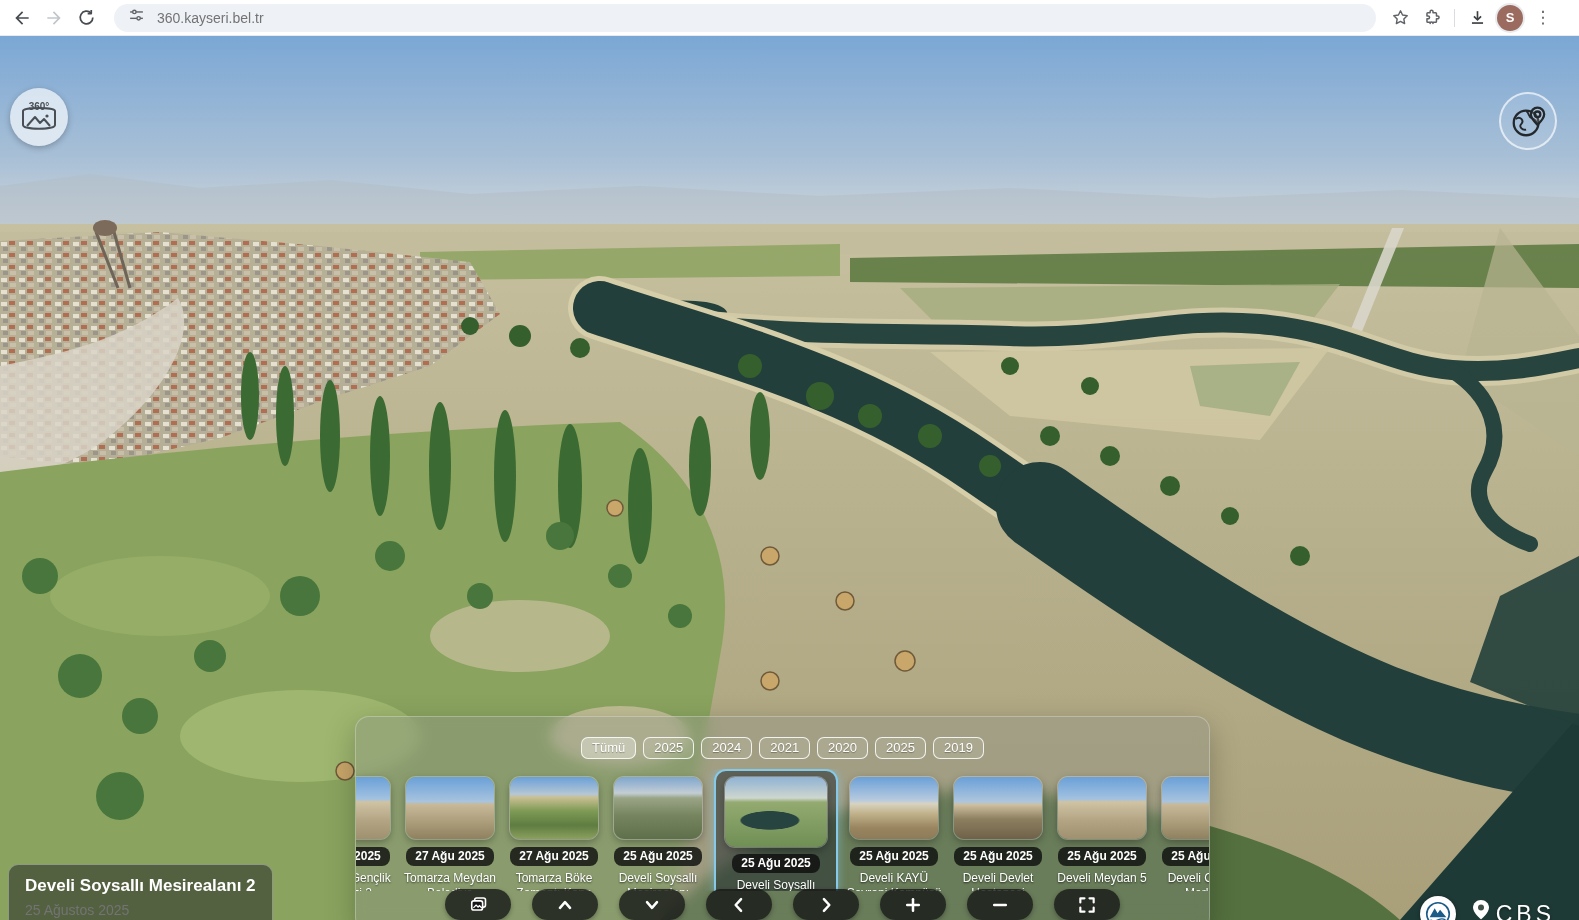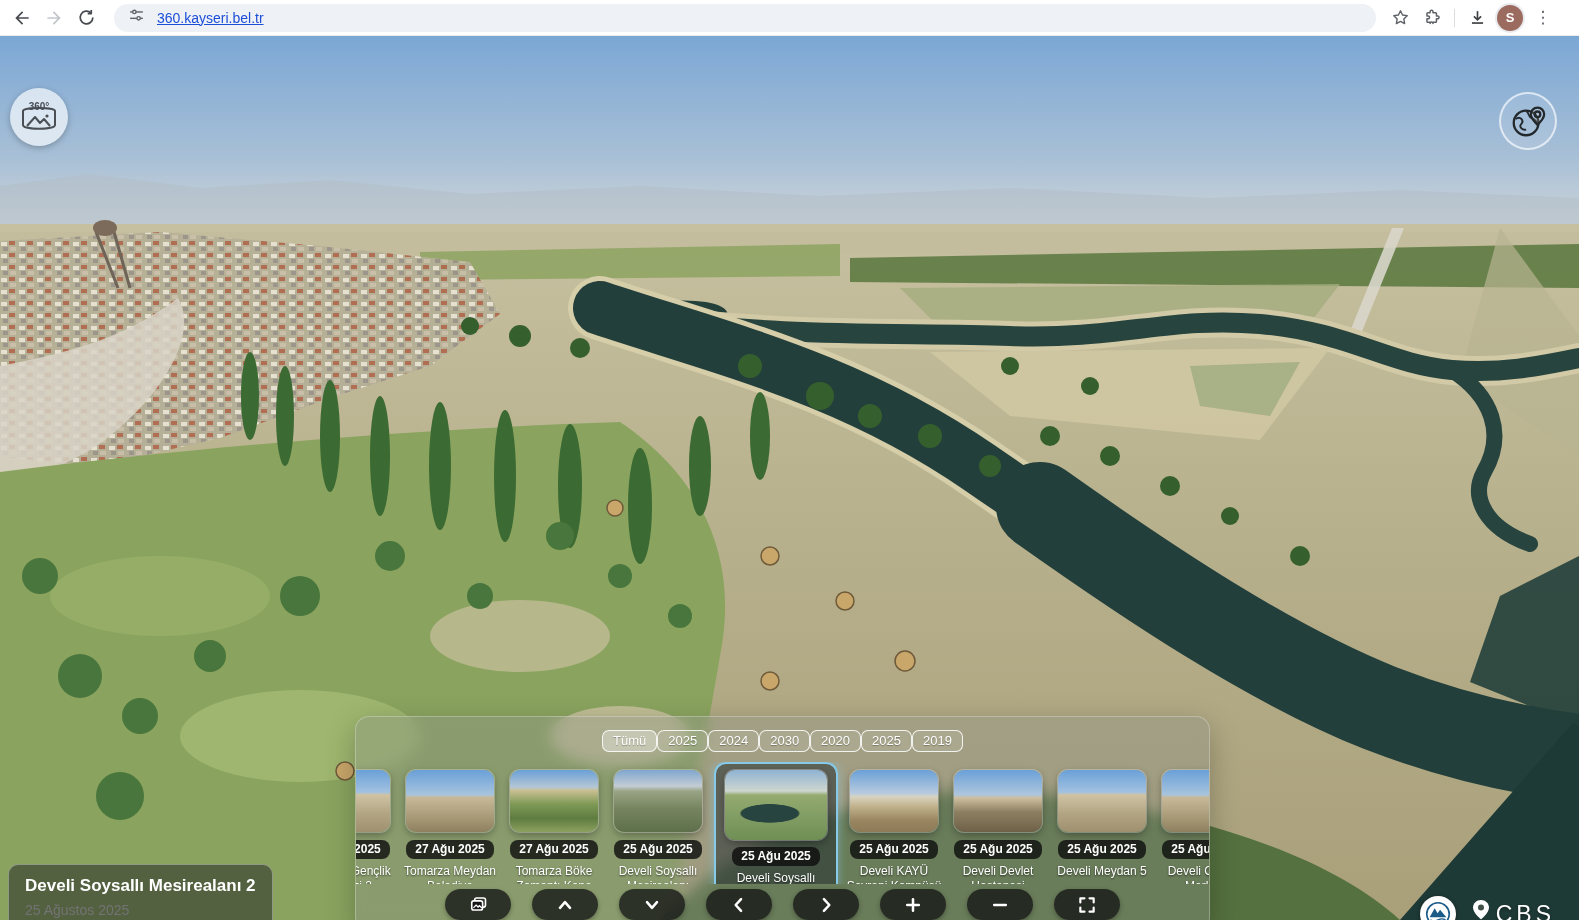--- a/index.html
+++ b/index.html
@@ -10,21 +10,21 @@
 
   
   .toolbar { position:absolute; top:0; left:0; width:1579px; height:36px; background:#ffffff;
              display:flex; align-items:center; border-bottom:1px solid #e8eaed; z-index:50; }
   .tb-icon { width:32px; height:32px; display:flex; align-items:center; justify-content:center;
              border-radius:50%; cursor:pointer; flex:0 0 auto; }
   .tb-icon svg { display:block; }
   .back { margin-left:6px; }
   .url-pill { flex:0 0 auto; width:1262px; height:28px; margin-left:12px; background:#eef1f6;
               border-radius:14px; display:flex; align-items:center; padding:0 14px; }
-  .url-text { font-size:14px; color:#1d4ed8; margin-left:12px;text-decoration:underline; }
+  .url-text { font-size:14px; color:#737373; margin-left:12px; }
   .tb-right { display:flex; align-items:center; margin-left:8px; }
   .tb-sep { width:1px; height:18px; background:#dadce0; margin:0 6px; }
   .avatar { width:26px; height:26px; border-radius:50%; background:#9c6b5f; color:#fff;
             font-size:13px; font-weight:bold; display:flex; align-items:center; justify-content:center;
             margin:0 4px; box-shadow:0 0 0 2px #e8eaed; cursor:pointer; }
   .kebab { font-size:17px; color:#5f6368; letter-spacing:0; line-height:1; }
 
   
   .viewer { position:absolute; top:36px; left:0; width:1579px; height:884px; overflow:hidden; }
   .viewer svg.scene { display:block; }
@@ -43,21 +43,21 @@
                border-radius:10px; color:#fff; z-index:20; }
   .info-title { font-size:17px; font-weight:bold; white-space:nowrap; }
   .info-date  { font-size:14px; color:#737373; margin-top:6px; }
 
   
   .panel { position:absolute; left:355px; top:680px; width:855px; height:215px;
            background:rgba(140,144,134,0.38); border:1px solid rgba(255,255,255,0.28);
            border-radius:14px; backdrop-filter:blur(7px); -webkit-backdrop-filter:blur(7px);
            box-shadow:0 10px 30px rgba(0,0,0,0.25); z-index:10; overflow:hidden; }
 
-  .chips { display:flex; justify-content:center; margin-top:13px;text-align:right; }
+  .chips { display:flex; justify-content:center; gap:7px; margin-top:20px;text-align:right; }
   .chip { font-size:13px; color:#fff; border:1px solid rgba(255,255,255,0.85); border-radius:7px;
           padding:2px 10px 3px; background:rgba(255,255,255,0.10); cursor:pointer; white-space:nowrap;
           text-shadow:0 1px 1px rgba(0,0,0,0.3); }
   .chip.selected { background:rgba(255,255,255,0.32); }
 
   .thumbs-clip { overflow:hidden; margin-top:10px; height:122px; }
   .thumbs { display:flex; gap:8px; margin-left:-58px; width:max-content; align-items:flex-start; }
   .item { width:96px; flex:0 0 auto; text-align:center; color:#fff; cursor:pointer; padding-top:8px; }
   .thumb-img { width:88px; height:62px; margin:0 auto; border-radius:10px;
                box-shadow:0 0 0 1px rgba(255,255,255,0.3), 0 3px 8px rgba(0,0,0,0.35); }
@@ -296,21 +296,21 @@
       <div class="info-title">Develi Soysallı Mesirealanı 2</div>
       <div class="info-date">25 Ağustos 2025</div>
     </div>
 
     <div class="panel">
 
       <div class="chips">
         <div class="chip selected">Tümü</div>
         <div class="chip">2025</div>
         <div class="chip">2024</div>
-        <div class="chip">2030</div>
+        <div class="chip">2021</div>
         <div class="chip">2020</div>
         <div class="chip">2025</div>
         <div class="chip">2019</div>
       </div>
 
       <div class="thumbs-clip">
         <div class="thumbs">
 
           <div class="item">
             <div class="thumb-img v-city"></div>

